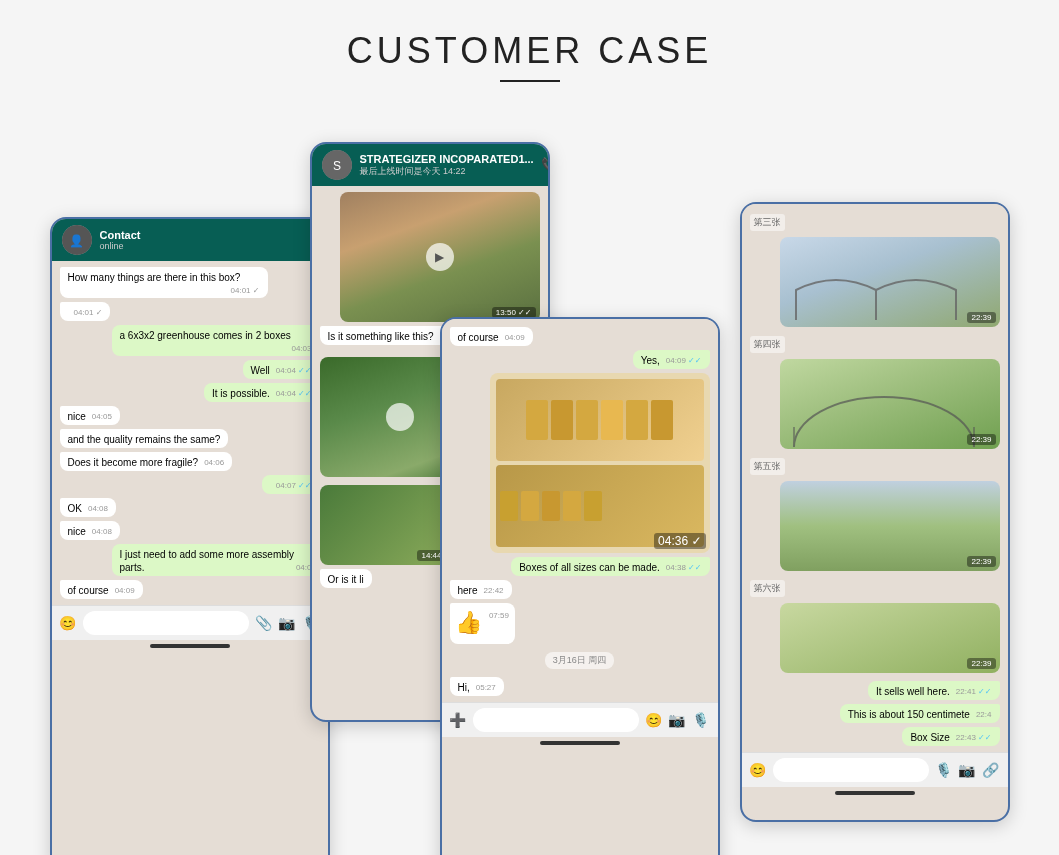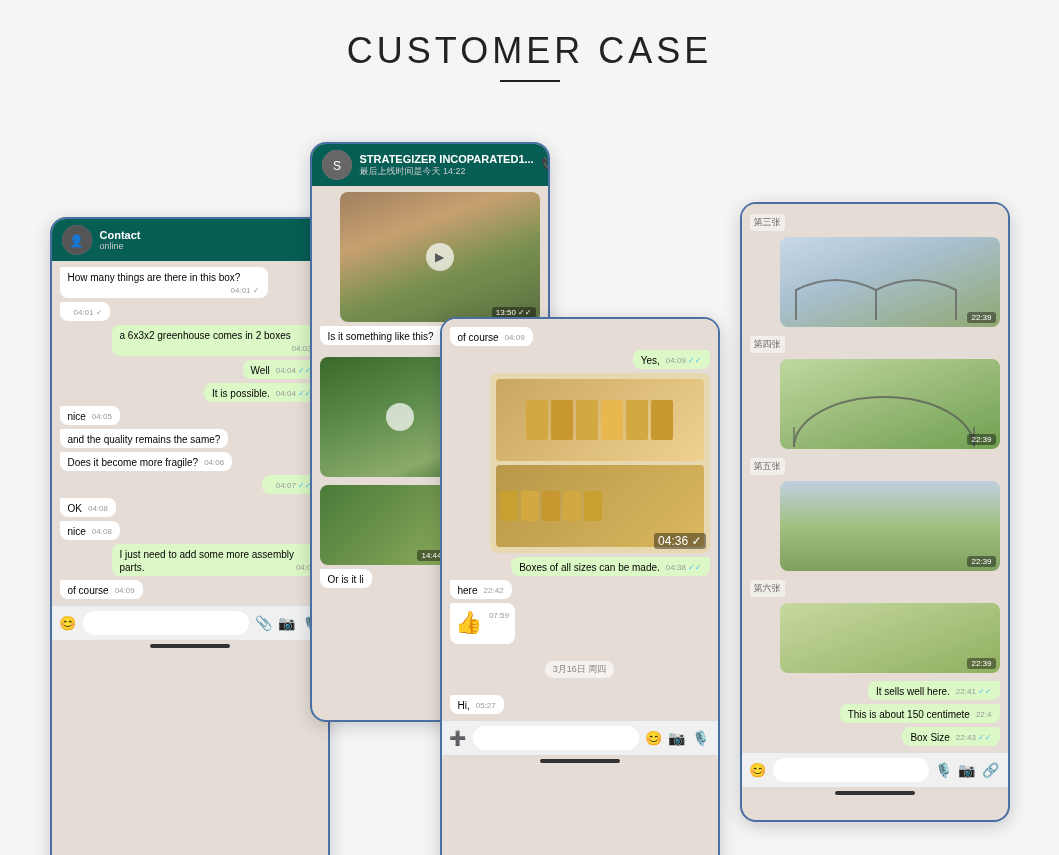--- a/index.html
+++ b/index.html
@@ -158,21 +158,21 @@
     .img-placeholder-green::after { content: ''; }
 
     .date-divider {
       text-align: center;
       font-size: 9px;
       color: #888;
       background: rgba(255,255,255,0.6);
       border-radius: 8px;
       padding: 2px 8px;
       align-self: center;
-      margin: 13px 0;
+      margin: 4px 0;
     }
 
     
     .card-left {
       left: 0px;
       top: 95px;
       width: 280px;
       height: 660px;
     }
     .card-middle-top {

